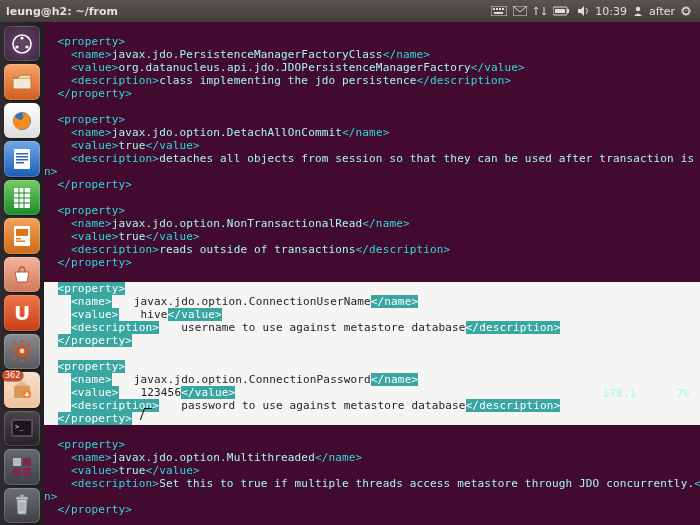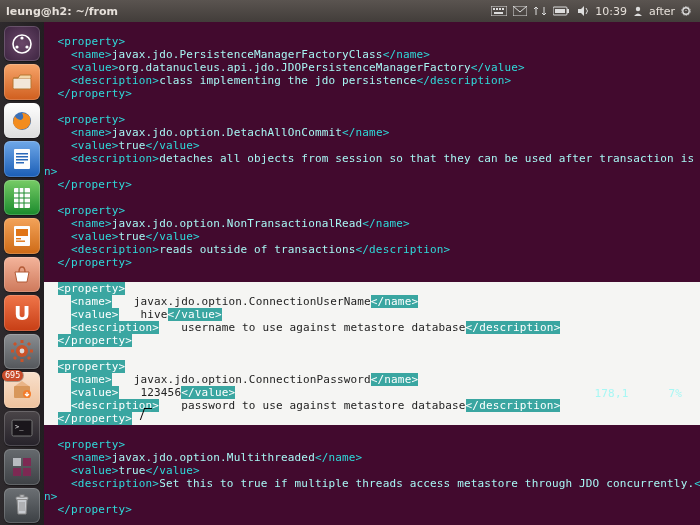--- a/index.html
+++ b/index.html
@@ -80,21 +80,21 @@
   .sel-block .line { position: relative; }
   .sel-block span {}
   .hl { background: #3aa6a1; color: #fff; }
   .plain { color: #222; background: transparent; padding-left: 22px; }
   .status {
     position: absolute;
     bottom: 0; left: 0; right: 0;
     height: 13px;
     display: flex;
     justify-content: flex-end;
-    padding-right: 18px;
+    padding-right: 10px;
     gap: 40px;
   }
   .cursor {
     position: absolute;
     width: 12px; height: 18px;
     pointer-events: none;
   }
   .cursor::before {
     content: "";
     position: absolute; top: 4px; left: 0;
@@ -218,21 +218,21 @@
   <div class="icon" style="background:linear-gradient(#8a8e92,#54575b)">
       <svg width="22" height="22">
         <circle cx="11" cy="11" r="6" fill="#c9532a"></circle>
         <g stroke="#c9532a" stroke-width="3">
           <path d="M11 3 V0 M11 19 V22 M3 11 H0 M19 11 H22 M5 5 L3 3 M17 17 L19 19 M5 17 L3 19 M17 5 L19 3"></path>
         </g>
         <circle cx="11" cy="11" r="2.4" fill="#ddd"></circle>
       </svg>
     </div>
   <div class="icon" style="background:linear-gradient(#f9e0cc,#eec29d)">
-      <span class="badge">695</span>
+      <span class="badge">362</span>
       <svg width="20" height="20">
         <rect x="2" y="6" width="16" height="12" rx="1" fill="#d8975b"></rect>
         <path d="M3 6 L10 1 L17 6" fill="#e9b487"></path>
         <circle cx="15" cy="14" r="4" fill="#f47c2a"></circle>
         <path d="M15 12 V16 M13 14 L15 16 L17 14" stroke="#fff" fill="none" stroke-width="1.2"></path>
       </svg>
     </div>
   <div class="icon" style="background:linear-gradient(#4a4548,#26222a)">
       <svg width="22" height="18">
         <rect x="1" y="1" width="20" height="16" rx="1.5" fill="#1a161b" stroke="#777"></rect>

